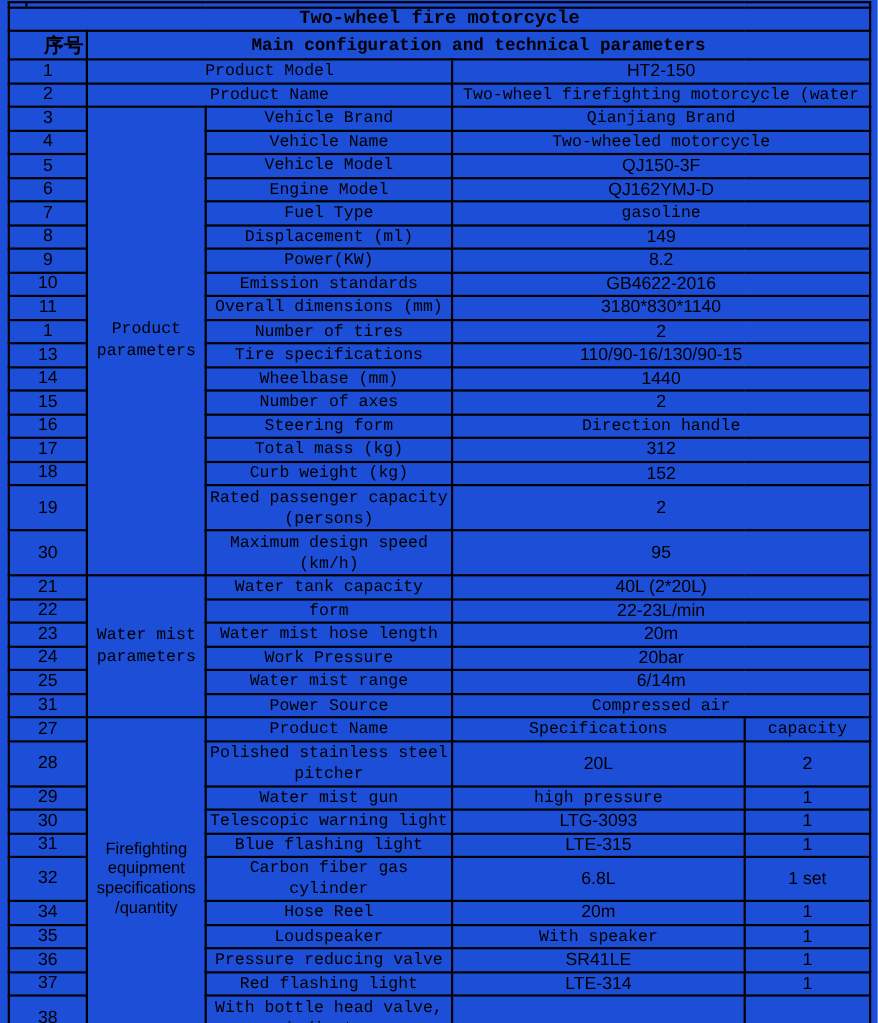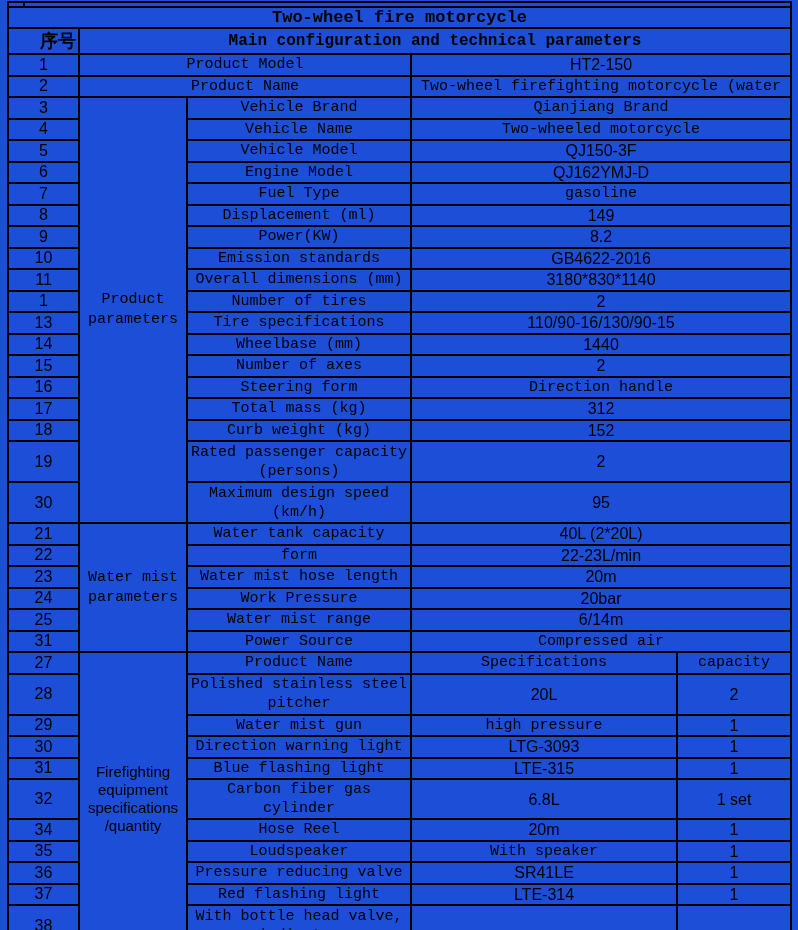--- a/index.html
+++ b/index.html
@@ -193,21 +193,21 @@
           <td class="sans">2</td>
         </tr>
         <tr class="std">
           <td class="num">29</td>
           <td class="mono">Water mist gun</td>
           <td class="mono">high pressure</td>
           <td class="sans">1</td>
         </tr>
         <tr class="std">
           <td class="num">30</td>
-          <td class="mono">Direction warning light</td>
+          <td class="mono">Telescopic warning light</td>
           <td class="sans">LTG-3093</td>
           <td class="sans">1</td>
         </tr>
         <tr class="std">
           <td class="num">31</td>
           <td class="mono">Blue flashing light</td>
           <td class="sans">LTE-315</td>
           <td class="sans">1</td>
         </tr>
         <tr class="std">

